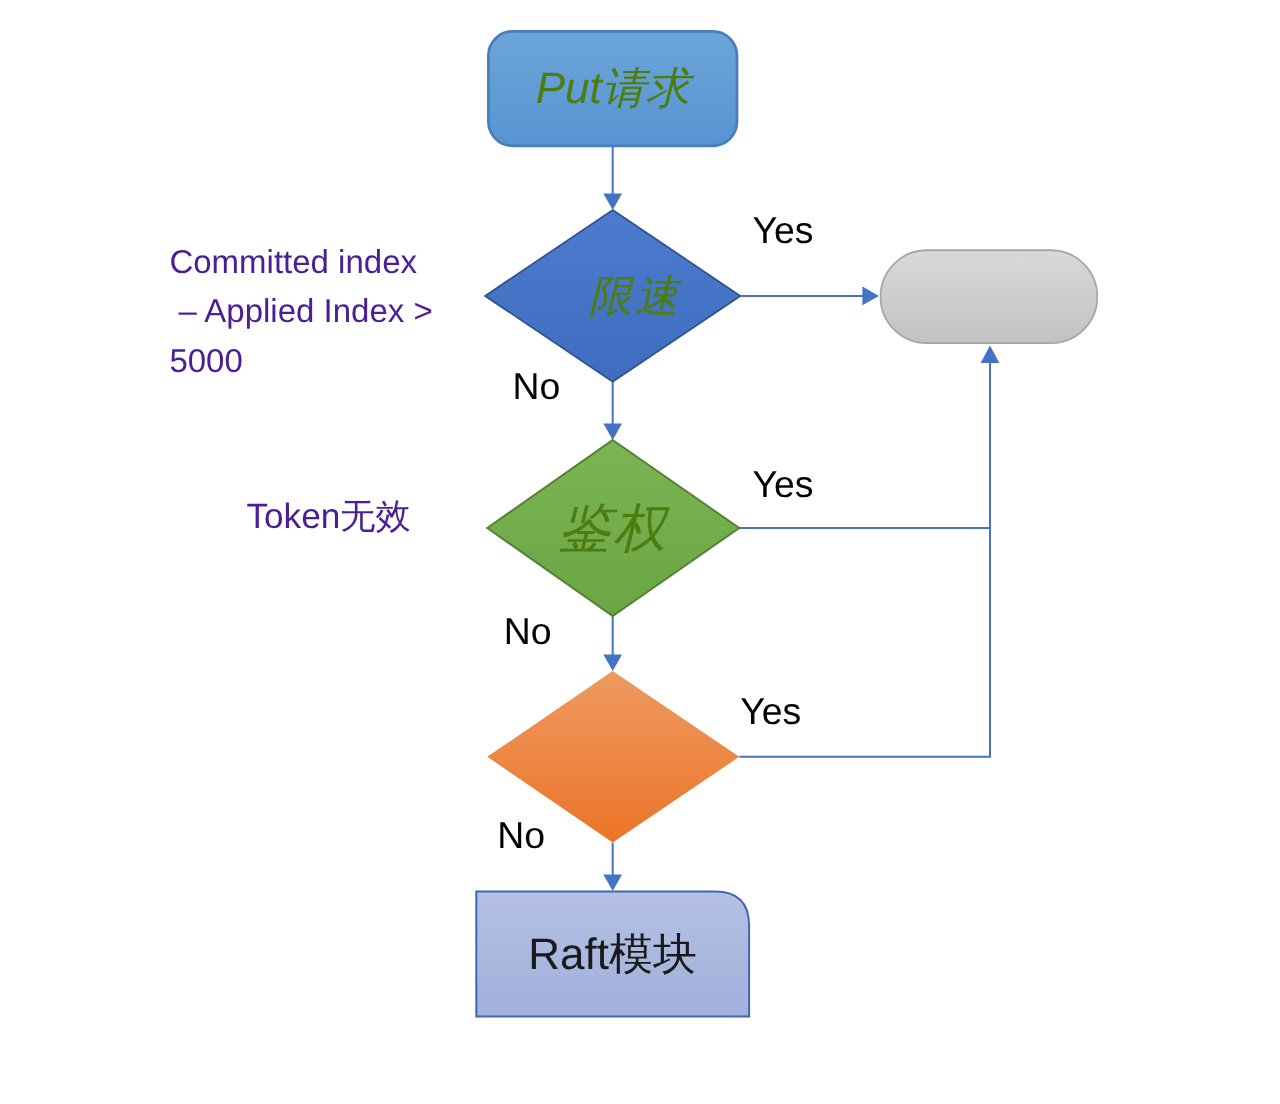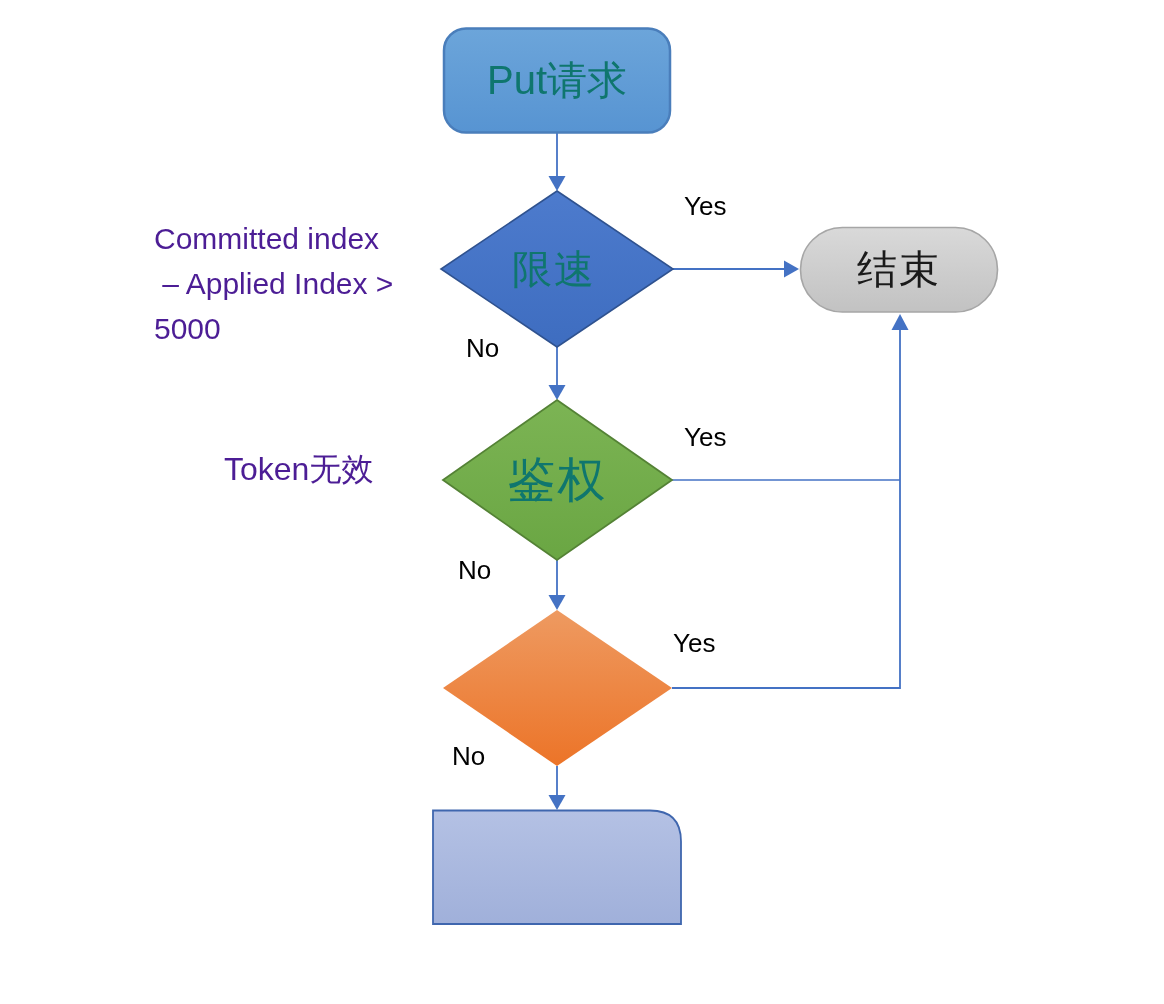--- a/index.html
+++ b/index.html
@@ -21,34 +21,34 @@
     top: 0;
   }
   .node-label {
     position: absolute;
     display: flex;
     align-items: center;
     justify-content: center;
     text-align: center;
     pointer-events: none;
   }
-  .node-label.light { color: #0f766e; }
+  .node-label.light { color: #4d7c0f; font-style: italic; }
   .node-label.dark  { color: #1a1a1a; }
 
   .lbl-put     { left: 444px; top:  28px; width: 226px; height: 105px; font-size: 40px; }
-  .lbl-rate    { left: 438px; top: 191px; width: 232px; height: 156px; font-size: 40px; letter-spacing: 2px; }
+  .lbl-rate    { left: 461px; top: 191px; width: 232px; height: 156px; font-size: 40px; letter-spacing: 2px; }
   .lbl-end     { left: 800px; top: 227px; width: 198px; height:  85px; font-size: 40px; letter-spacing: 2px; }
   .lbl-auth    { left: 443px; top: 400px; width: 229px; height: 160px; font-size: 48px; letter-spacing: 2px; }
   .lbl-bigpkg  { left: 443px; top: 610px; width: 229px; height: 156px; font-size: 40px; letter-spacing: 2px; }
   .lbl-raft    { left: 433px; top: 810px; width: 248px; height: 114px; font-size: 40px; }
 
   .edge-label {
     position: absolute;
     color: #000000;
-    font-size: 26px;
+    font-size: 34px;
     line-height: 1.1;
     white-space: nowrap;
     pointer-events: none;
   }
   .yes1 { left: 684px; top: 192px; }
   .no1  { left: 466px; top: 334px; }
   .yes2 { left: 684px; top: 423px; }
   .no2  { left: 458px; top: 556px; }
   .yes3 { left: 673px; top: 629px; }
   .no3  { left: 452px; top: 742px; }
@@ -127,22 +127,22 @@
 
     <polygon points="557,400 672,480 557,560 443,480" fill="url(#gradAuth)" stroke-width="1.8" stroke="#548235"></polygon>
 
     <polygon points="557,610 672,688 557,766 443,688" fill="url(#gradBigPkt)" stroke="none"></polygon>
 
     <path d="M433,810.5 H650 Q681,810.5 681,841.5 V924 H433 Z" fill="url(#gradRaft)" stroke-width="1.8" stroke="#3F66AE"></path>
   </svg>
 
   <div class="node-label light lbl-put">Put请求</div>
   <div class="node-label light lbl-rate">限速</div>
-  <div class="node-label dark  lbl-end">结束</div>
   <div class="node-label light lbl-auth">鉴权</div>
+  <div class="node-label dark  lbl-raft">Raft模块</div>
 
   <div class="edge-label yes1">Yes</div>
   <div class="edge-label no1">No</div>
   <div class="edge-label yes2">Yes</div>
   <div class="edge-label no2">No</div>
   <div class="edge-label yes3">Yes</div>
   <div class="edge-label no3">No</div>
 
   <div class="annotation ann-rate">Committed index
  – Applied Index &gt;

